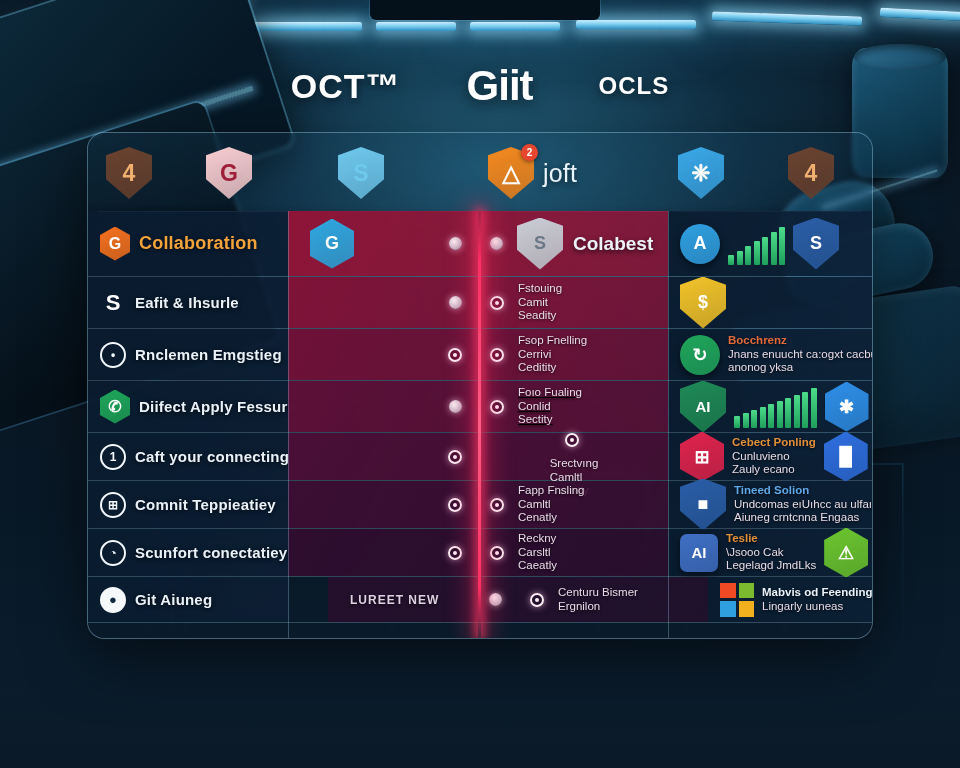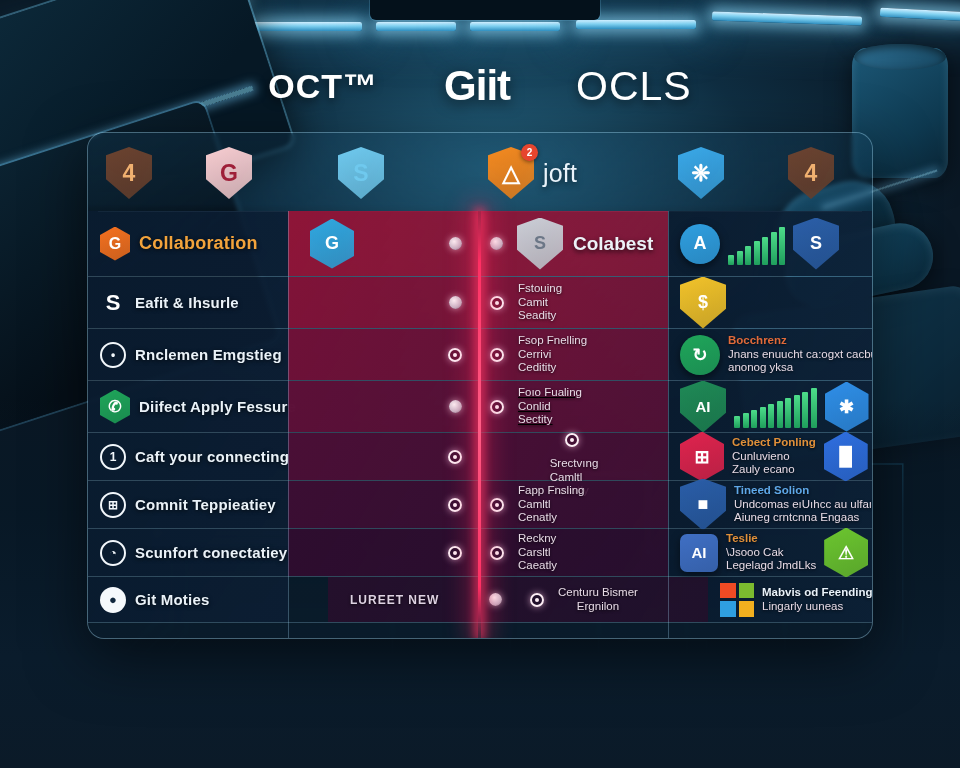--- a/index.html
+++ b/index.html
@@ -242,21 +242,21 @@
       <circle cx="750" cy="70" r="4"></circle>
         <circle cx="460" cy="100" r="4"></circle>
     </g>
   </svg>
   <div class="bg-bottom"></div>
 </div>
 
 <div style="position:absolute;left:0;right:0;top:58px;height:56px;display:flex;align-items:center;justify-content:center;gap:66px;z-index:5;">
   <div style="color:#ffffff;font-size:34px;font-weight:bold;letter-spacing:1px;text-shadow:0 3px 10px rgba(0,0,0,.55);">OCT™</div>
   <div style="color:#ffffff;font-size:42px;font-weight:bold;letter-spacing:-1px;text-shadow:0 4px 14px rgba(0,0,0,.6);">Giit</div>
-  <div style="color:#ffffff;font-size:41px;font-weight:normal;letter-spacing:1px;text-shadow:0 3px 10px rgba(0,0,0,.55);">OCLS</div>
+  <div style="color:#ffffff;font-size:24px;font-weight:bold;letter-spacing:1px;text-shadow:0 3px 10px rgba(0,0,0,.55);">OCLS</div>
 </div>
 
 <div id="panel">
   <div id="badge-row">
       <div class="badge-cell" style="position: absolute; left: 18px; top: 14px;">
         <div style="position: relative;">
           <div class="shield" style="background: linear-gradient(160deg, rgb(107, 67, 48), rgba(107, 67, 48, 0.8));">
             <span style="color: rgb(240, 176, 112);">4</span>
           </div>
         </div>
@@ -490,27 +490,27 @@
               <span class="rtitle" style="color: rgb(224, 144, 58);">Teslie</span>
               <span class="rsub">\Jsooo Cak</span>
               <span class="rsub">Legelagd JmdLks</span>
             </div>
             <div class="hexi" style="background: linear-gradient(160deg, rgb(108, 198, 47), rgba(108, 198, 47, 0.816)); font-size: 18px; margin-left: auto;">⚠</div>
           </div>
         </div>
         <div class="row" style="height: 46px;">
           <div class="c1">
             <div class="gi gi-solid">●</div>
-            <span class="c1-label">Git Moties</span>
+            <span class="c1-label">Git Aiuneg</span>
           </div>
           <div class="c2" style="background: linear-gradient(120deg, rgb(36, 16, 44), rgba(36, 16, 44, 0.9)); margin-left: 40px;">
             <span class="c2foot">LUREET NEW</span>
             <span class="dot"></span>
           </div>
-          <div class="c3" style="background: linear-gradient(120deg, rgba(36, 16, 44, 0.95), rgba(36, 16, 44, 0.847)); text-align: center;">
+          <div class="c3" style="background: linear-gradient(120deg, rgba(36, 16, 44, 0.95), rgba(36, 16, 44, 0.847));">
             <span class="ringdot" style="margin-right: 4px;"></span>
             <div class="txtblock">
               <span>Centuru Bismer</span>
               <span>Ergnilon</span>
             </div>
           </div>
           <div class="c4">
             <div class="ms-grid">
               <i style="background: rgb(240, 74, 36);"></i>
               <i style="background: rgb(124, 187, 47);"></i>

